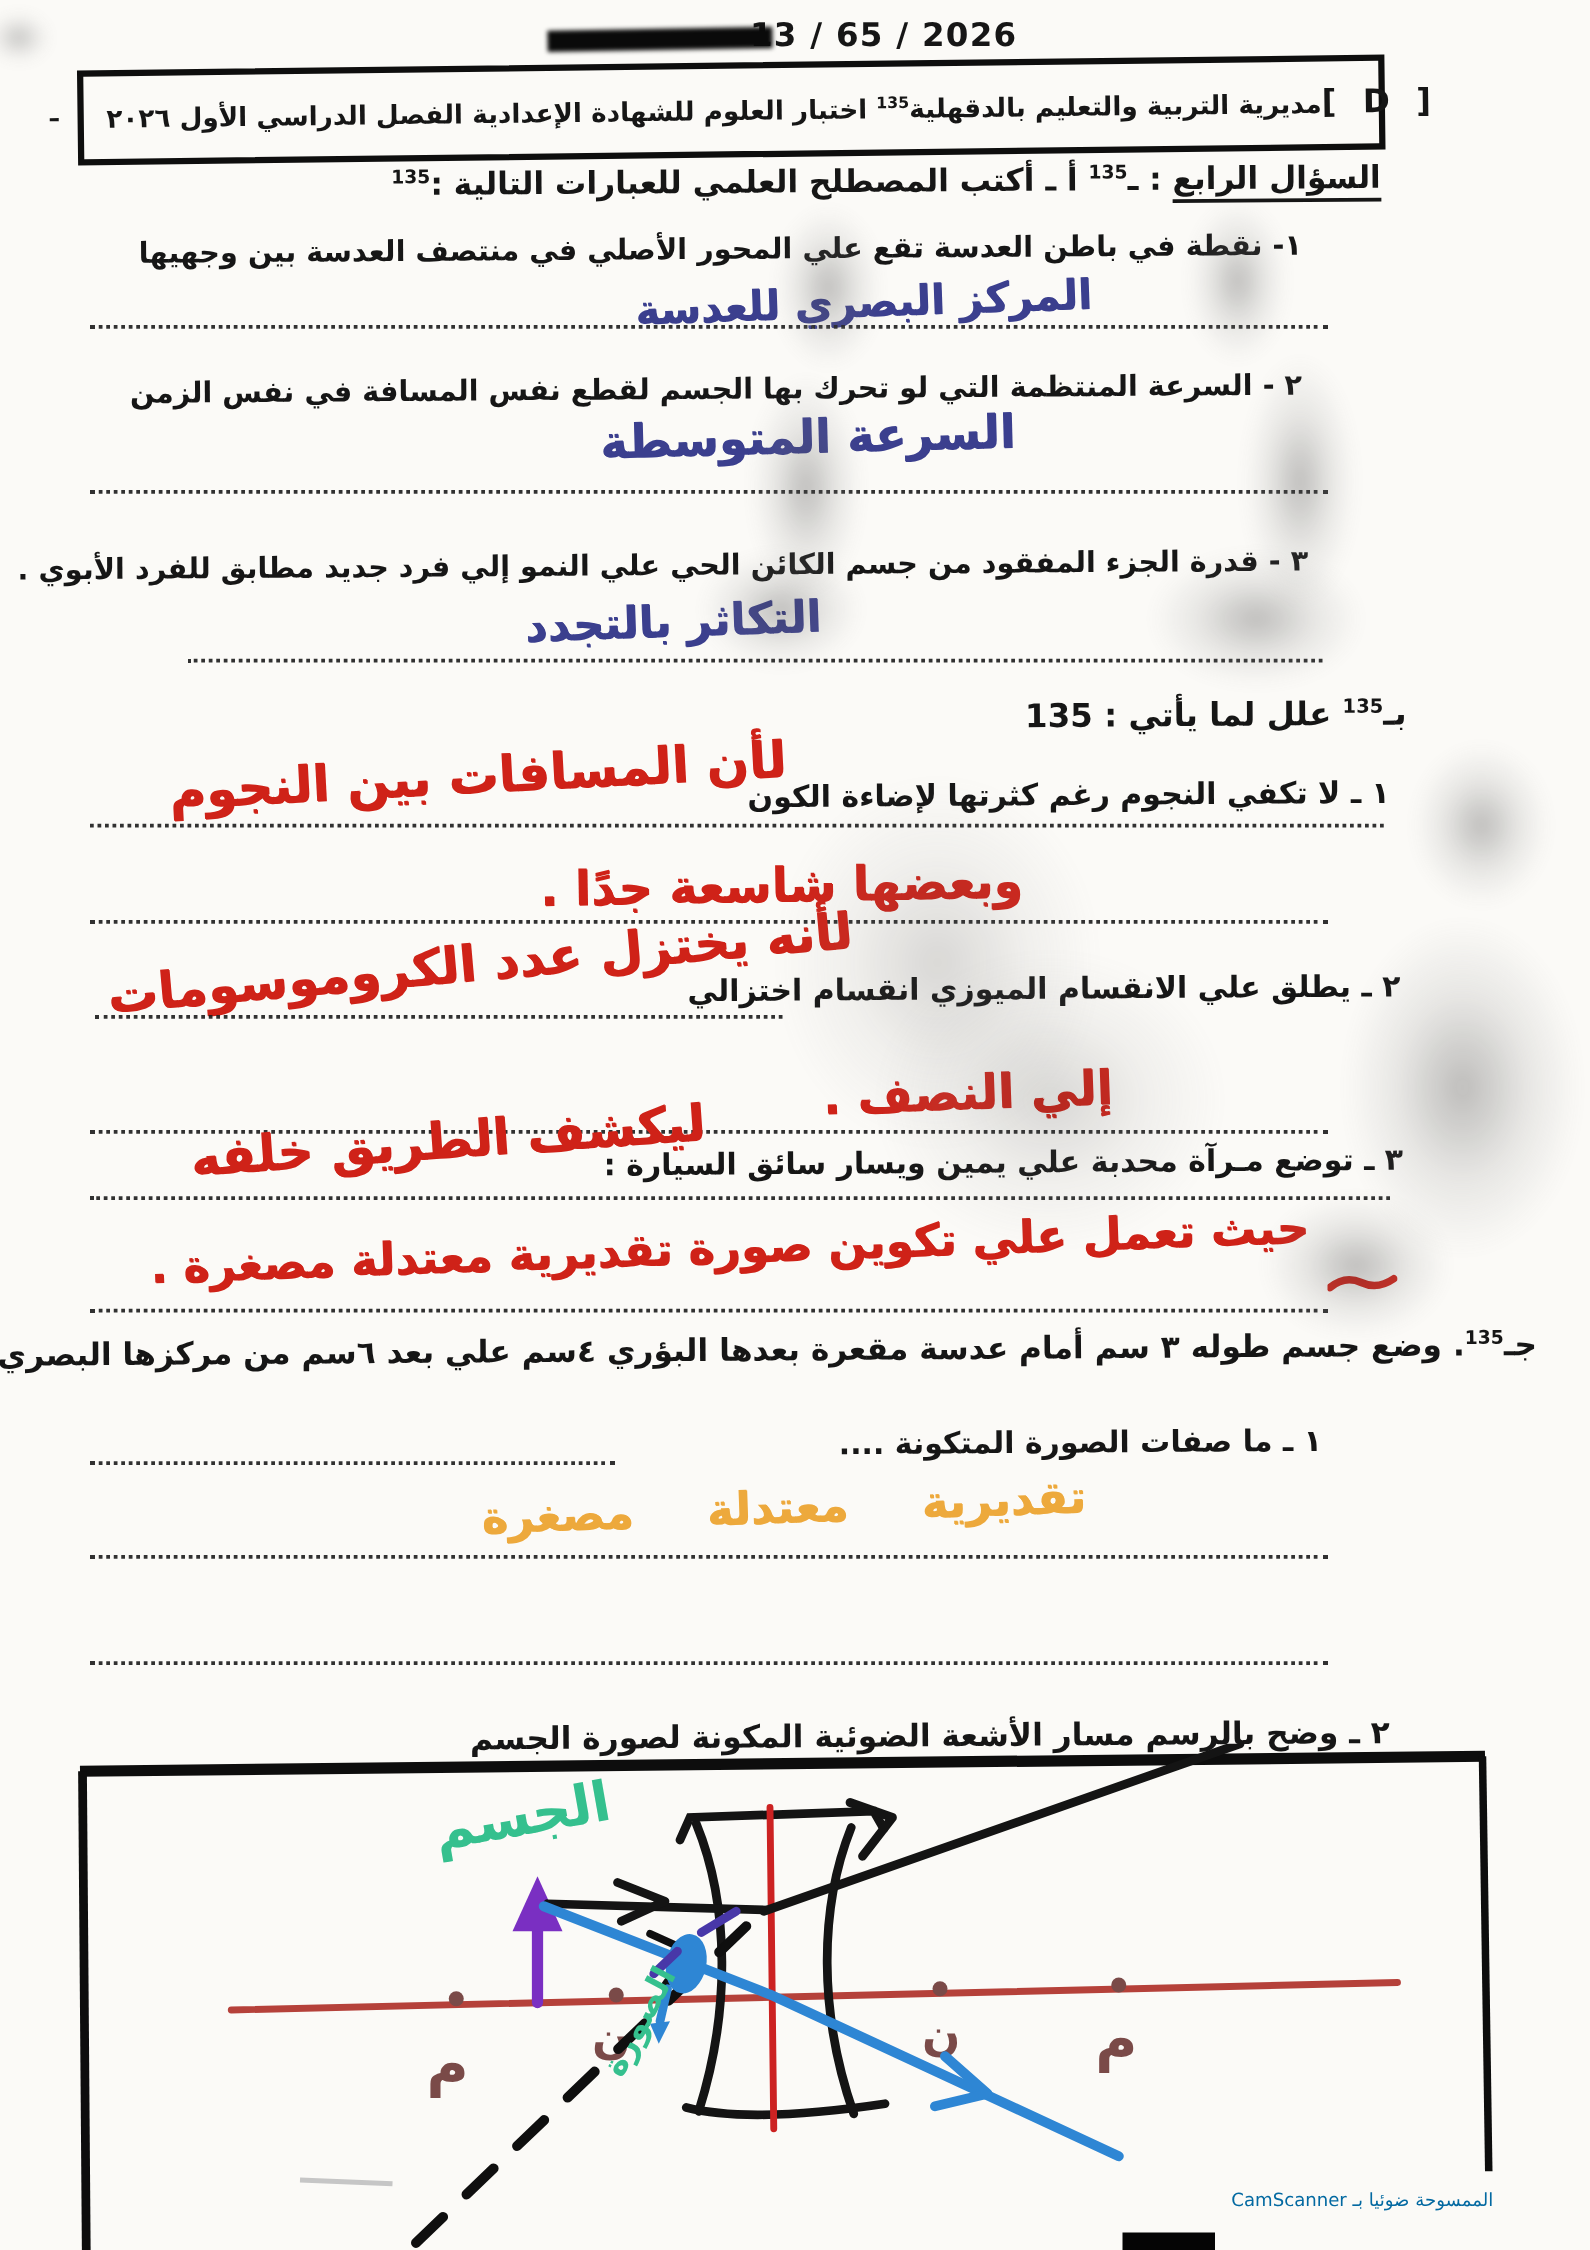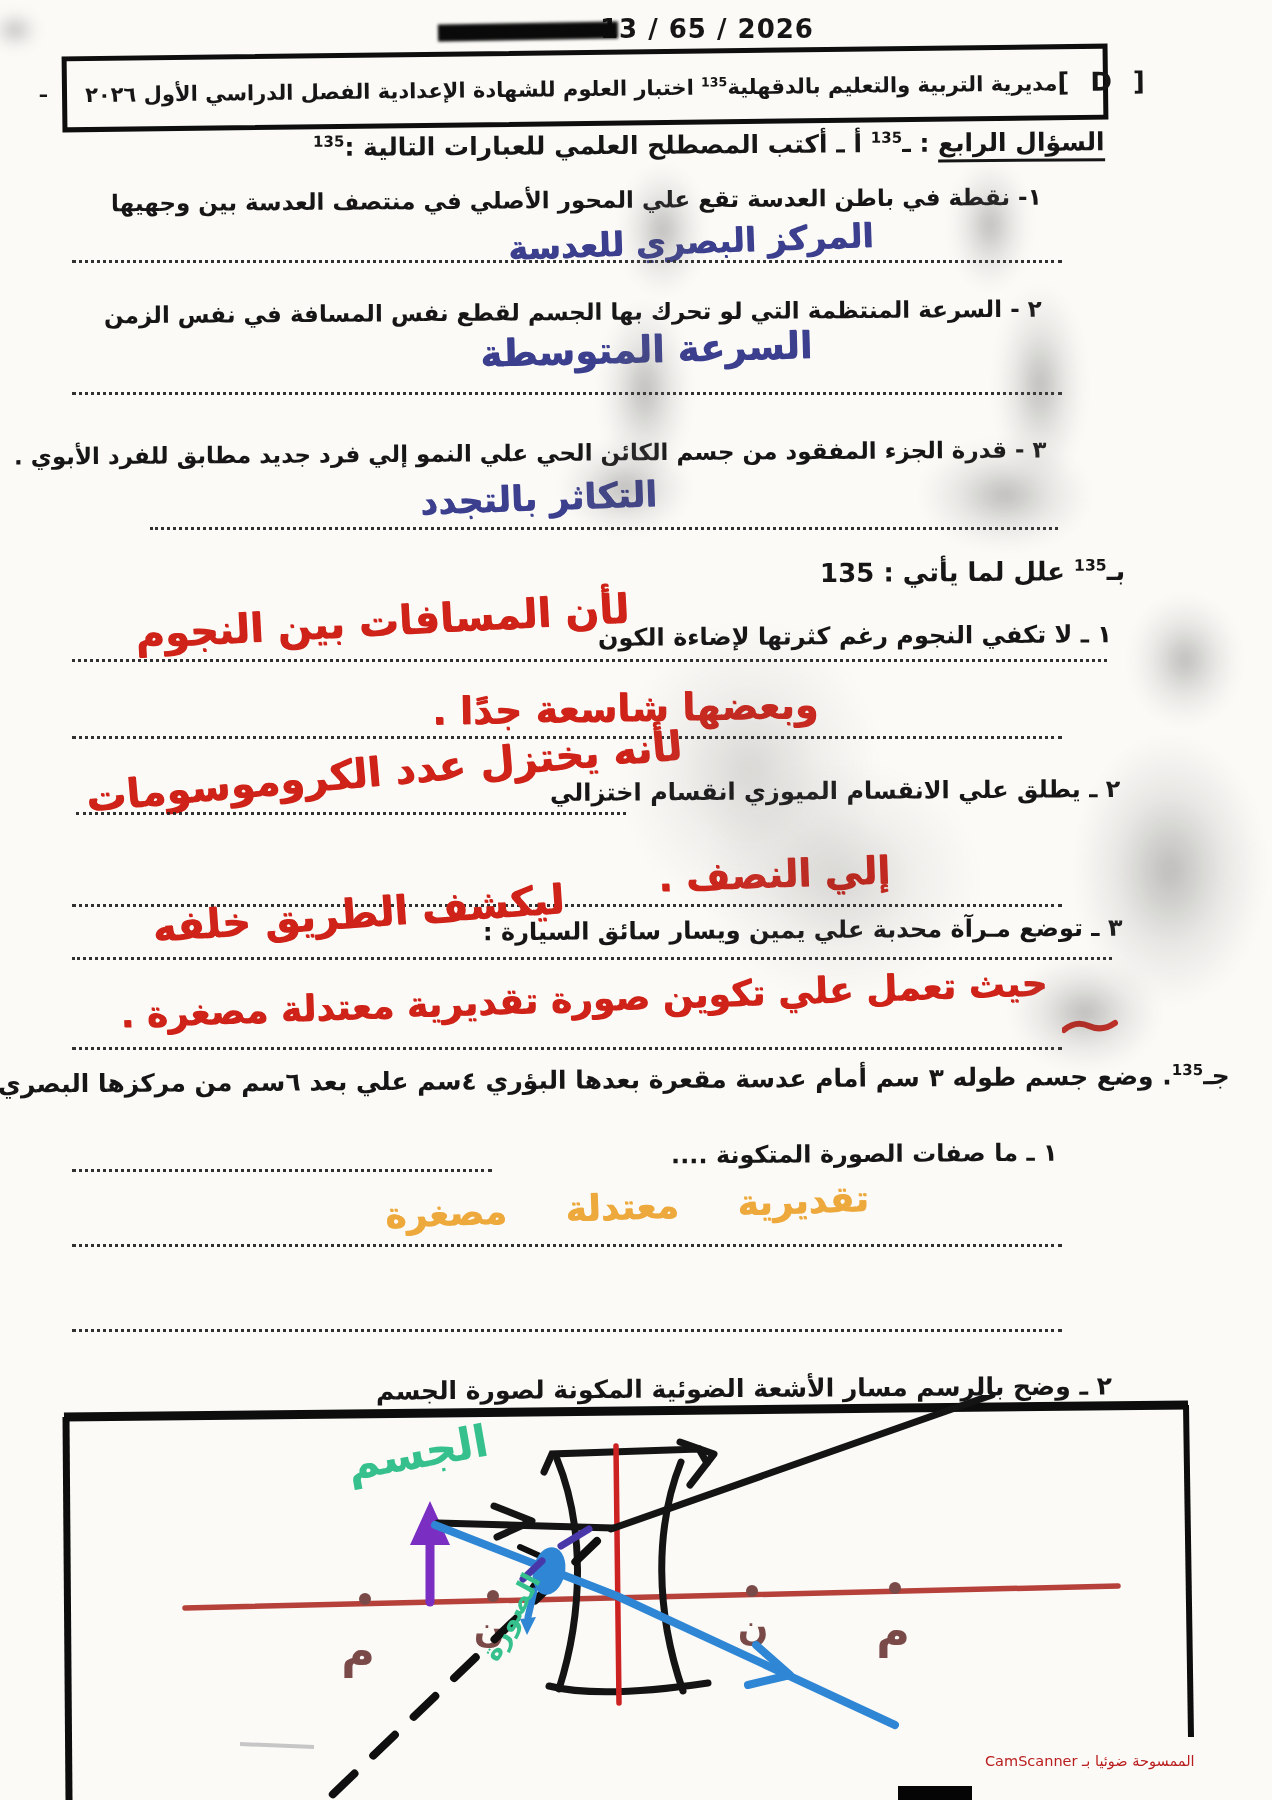--- a/index.html
+++ b/index.html
@@ -19,21 +19,21 @@
   .smudge{position:absolute;border-radius:50%;filter:blur(6px);opacity:.45;
     background:radial-gradient(closest-side,rgba(70,70,70,.75),rgba(130,130,130,.35) 55%,rgba(200,200,200,0));}
   .strike{position:absolute;background:#0a0a0a;filter:blur(1.5px);transform:rotate(-1deg);}
   .headerbox{
     position:absolute;left:62px;top:50px;width:1000px;height:66px;
     border:5px solid #0e0e0e;transform:rotate(-0.7deg);
     display:flex;flex-direction:row-reverse;align-items:center;justify-content:space-between;
     padding:0 18px;direction:rtl;font-weight:bold;font-size:21px;white-space:nowrap;
   }
   .topcode{position:absolute;left:600px;top:14px;font-size:26px;font-weight:bold;direction:ltr;letter-spacing:1px;}
-  .wm{position:absolute;left:985px;top:1753px;font-size:14.5px;color:#b91c1c;direction:rtl;white-space:nowrap;}
+  .wm{position:absolute;left:985px;top:1753px;font-size:14.5px;color:#0369a1;direction:rtl;white-space:nowrap;}
   svg text{font-family:"DejaVu Sans",sans-serif;}
 </style>
 </head>
 <body>
 
 <div class="page">
 
   <div class="topcode">13 / 65 / 2026</div>
   <div class="strike" style="left:438px;top:23px;width:180px;height:17px;"></div>
 

